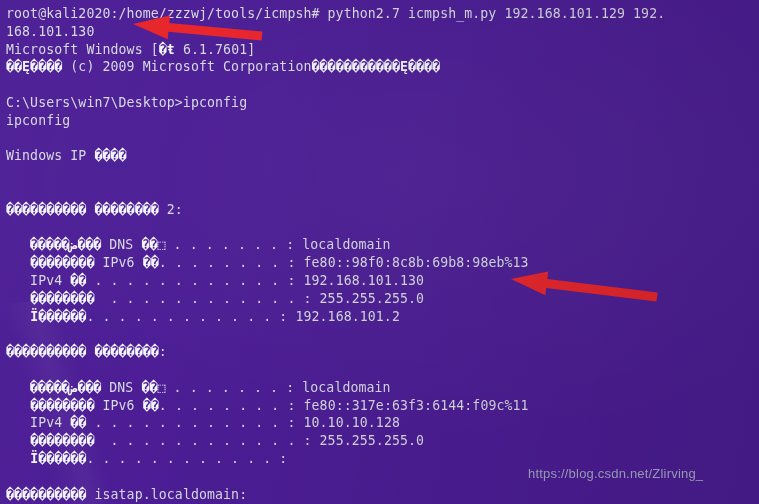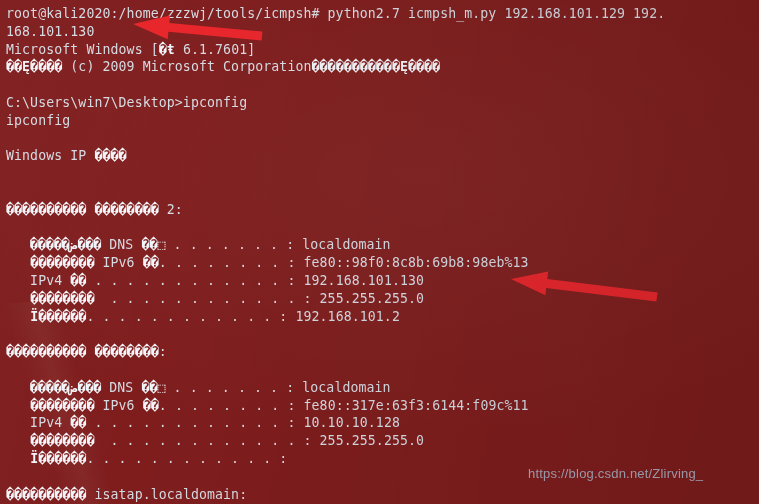--- a/index.html
+++ b/index.html
@@ -4,21 +4,21 @@
 <style>
   html, body {
     margin: 0;
     padding: 0;
     background: #22262f;
   }
   #screen {
     position: relative;
     width: 759px;
     height: 504px;
-    background: #7f1d1d;
+    background: #4c1d95;
     overflow: hidden;
     font-family: "DejaVu Sans Mono", "Liberation Mono", monospace;
   }
   
   #vignette {
     position: absolute;
     inset: 0;
     pointer-events: none;
     background:
       radial-gradient(ellipse 120% 90% at 55% 35%, rgba(255,255,255,0.035) 0%, rgba(255,255,255,0.0) 60%),

